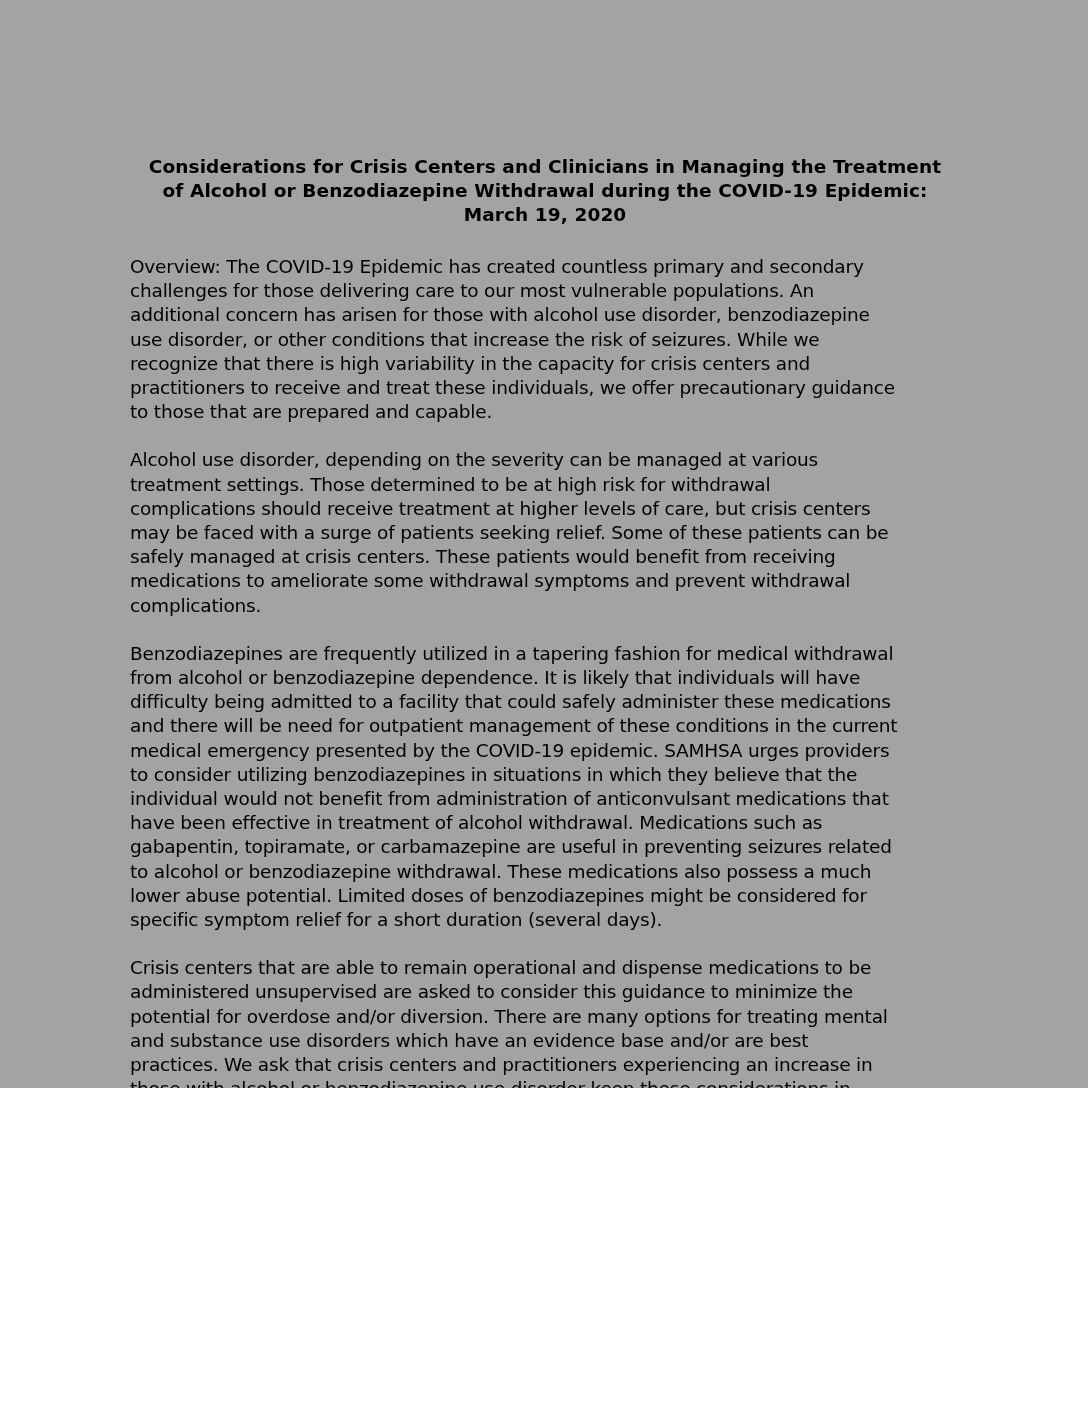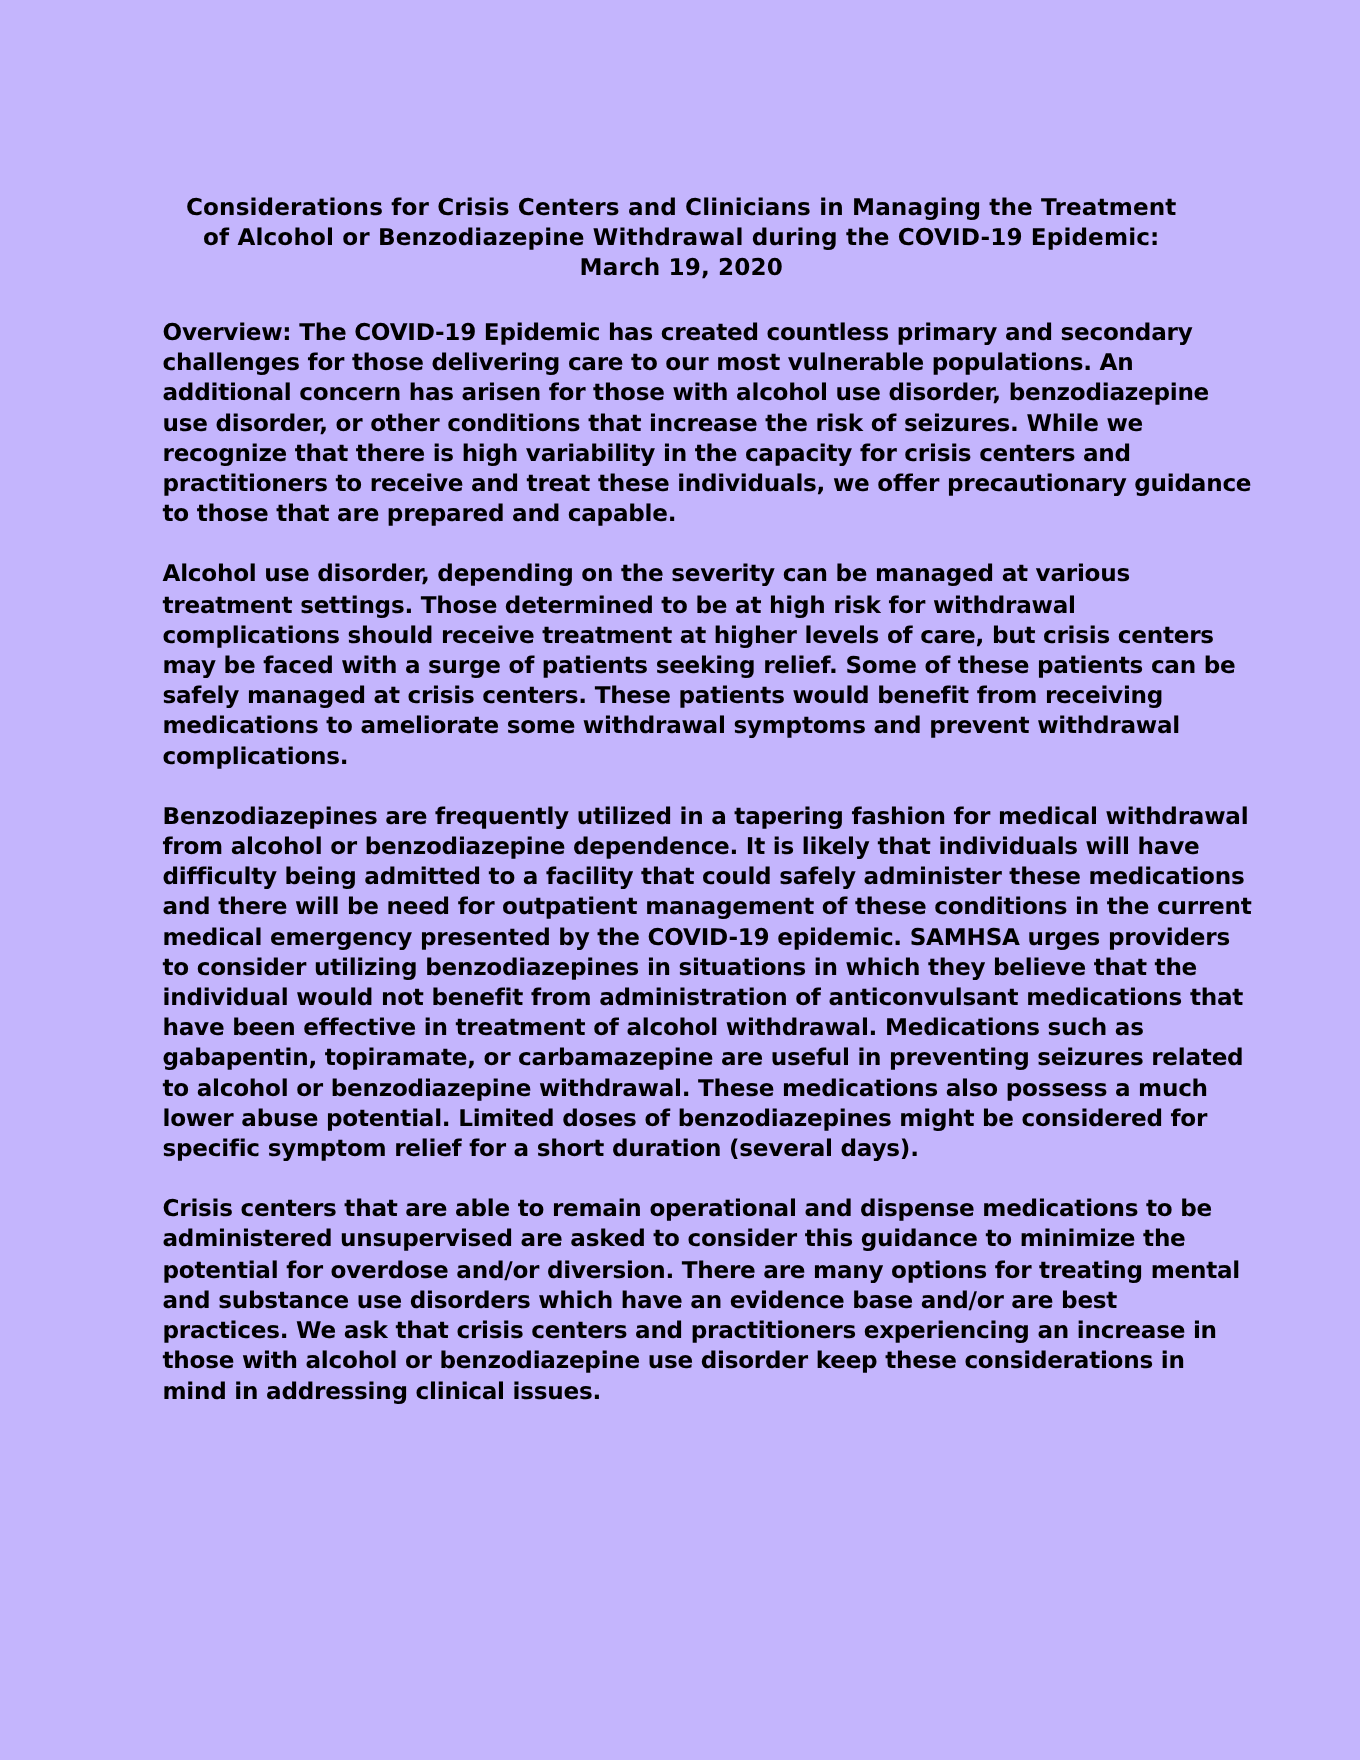--- a/index.html
+++ b/index.html
@@ -3,41 +3,41 @@
 <meta charset="utf-8">
 <style>
   html, body {
     margin: 0;
     padding: 0;
     background: #ffffff;
   }
   .page {
     position: relative;
     width: 1088px;
-    height: 1408px;
-    background: #c4b5fd;
+    height: 1088px;
+    background: #a3a3a3;
     box-sizing: border-box;
     padding: 155px 128px 0 130px;
     font-family: "DejaVu Sans", "Liberation Sans", sans-serif;
     color: #000000;
     overflow: hidden;
   }
   .doc-title {
     margin: 0 0 28px 0;
     font-size: 18.5px;
     font-weight: bold;
     line-height: 24px;
     text-align: center;
     white-space: pre-line;
     letter-spacing: 0.1px;
   }
   .doc-para {
     margin: 0 0 24px 0;
     font-size: 18.5px;
-    font-weight: bold;
+    font-weight: normal;
     line-height: 24.2px;
     text-align: left;
     white-space: pre;
     letter-spacing: -0.2px;
   }
 </style>
 </head>
 <body>
 
 <div class="page">

